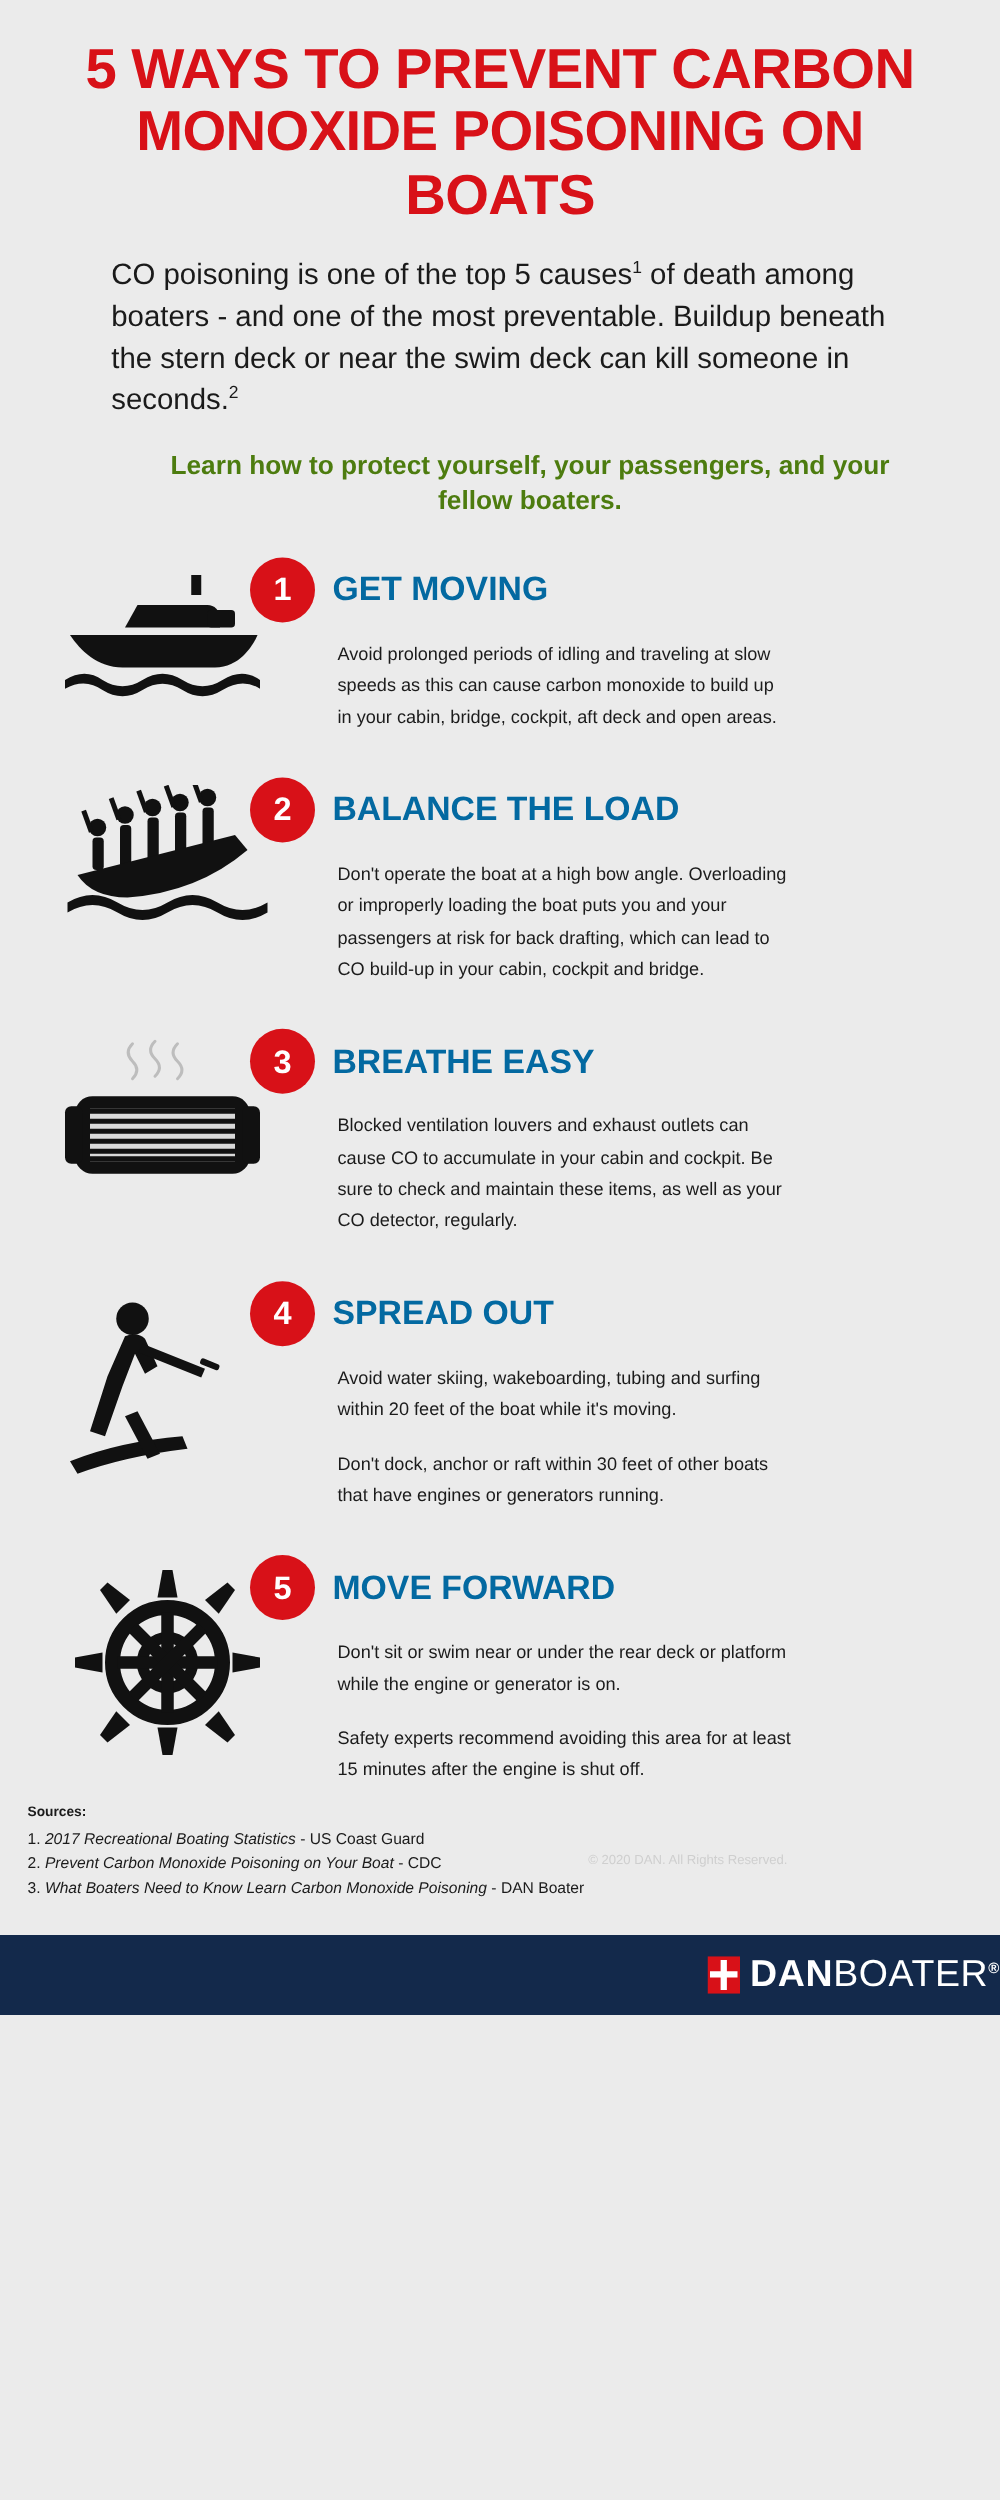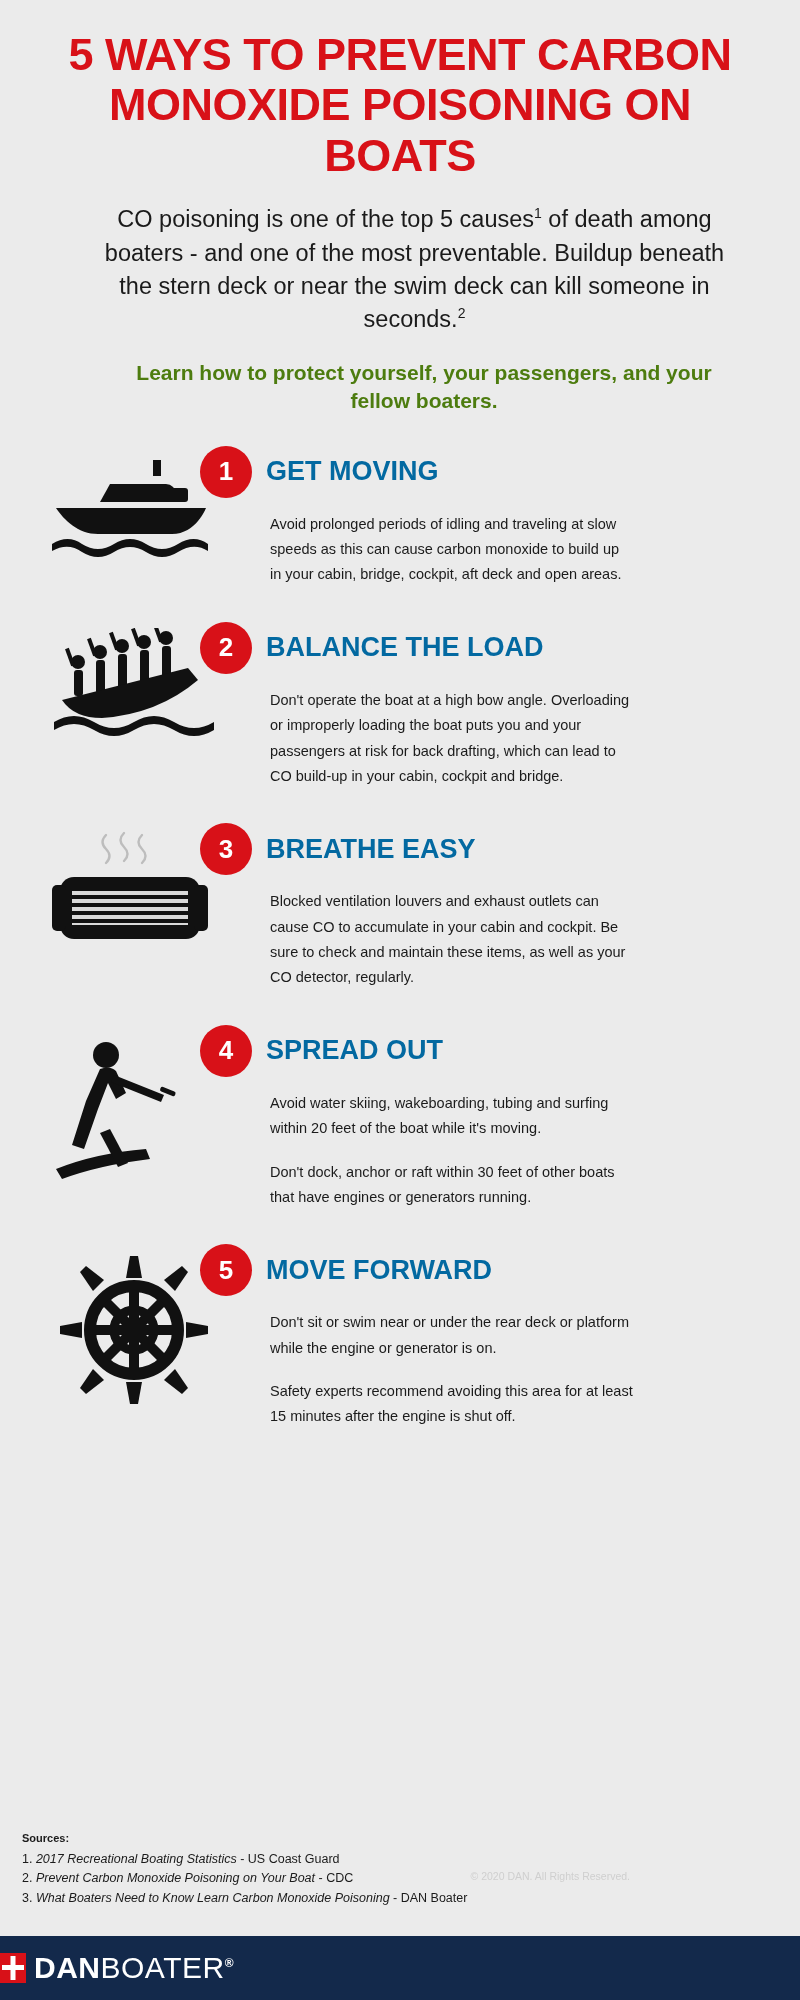--- a/index.html
+++ b/index.html
@@ -5,41 +5,41 @@
   * { box-sizing: border-box; margin: 0; padding: 0; }
   html, body {
     width: 800px;
     height: 2000px;
     background: #ebebeb;
     font-family: "Liberation Sans", sans-serif;
   }
   .page {
     position: relative;
     width: 800px;
-    height: 2000px;
+    height: 1612px;
     background: #ebebeb;
     overflow: hidden;
   }
 
   
   .headline {
     padding: 30px 38px 0 38px;
     text-align: center;
   }
   .headline h1 {
     color: #d81118;
     font-size: 45px;
     line-height: 1.12;
     font-weight: bold;
     letter-spacing: -0.5px;
     text-transform: uppercase;
   }
   .intro {
     padding: 22px 60px 0 89px;
-    text-align: center;
+    text-align: left;
     color: #1a1a1a;
     font-size: 23.5px;
     line-height: 1.42;
     font-weight: 400;
   }
   .intro sup { font-size: 14px; vertical-align: super; }
   .subintro {
     padding: 22px 86px 0 86px;
     text-align: center;
     color: #4d7c0f;
@@ -118,21 +118,21 @@
 
   
   .footer {
     position: absolute;
     left: 0; bottom: 0;
     width: 800px;
     height: 64px;
     background: #13294b;
     display: flex;
     align-items: center;
-    justify-content: flex-start;
+    justify-content: flex-end;
     gap: 8px;
   }
   .footer .logo-mark {
     width: 26px; height: 30px;
     display: flex; align-items: center; justify-content: center;
   }
   .footer .brand {
     color: #fff;
     font-size: 30px;
     font-weight: bold;

